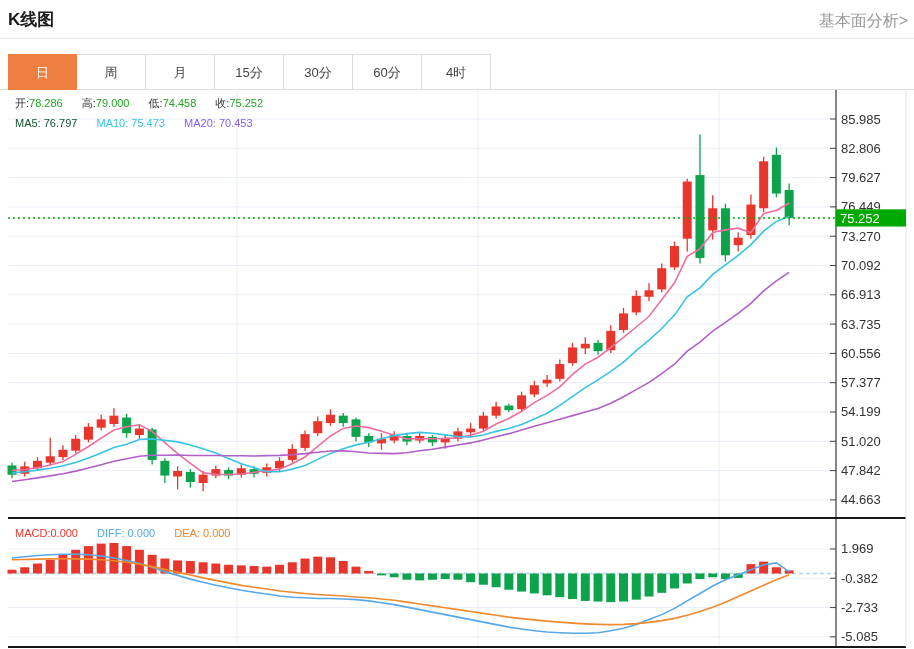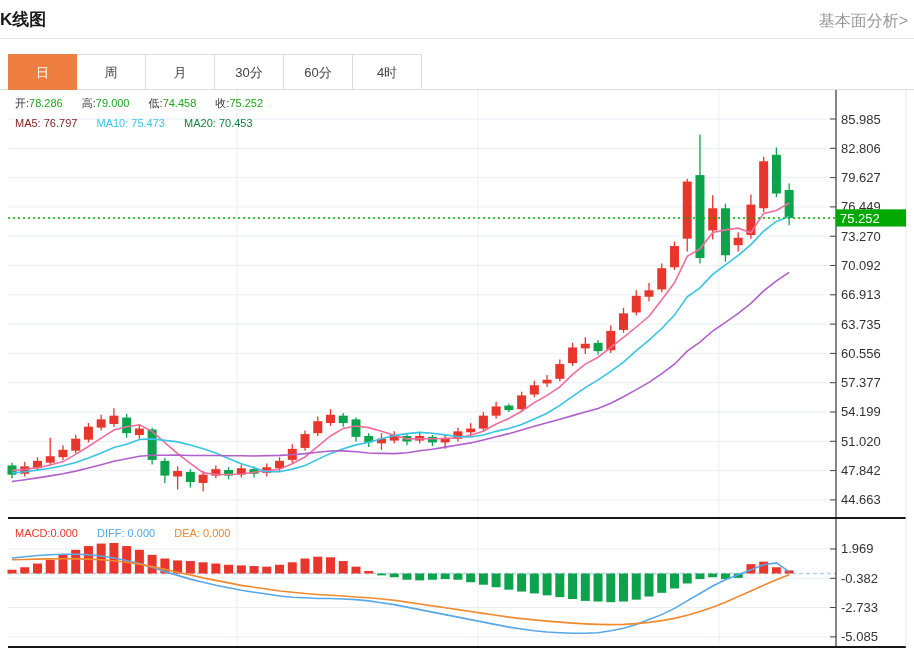--- a/index.html
+++ b/index.html
@@ -1,50 +1,51 @@
 <!DOCTYPE html>
 <html><head>
 <meta charset="utf-8">
 <style>
   html,body{margin:0;padding:0;background:#fff;}
   .page{position:relative;width:914px;height:649px;background:#fff;overflow:hidden;
         font-family:"Liberation Sans","DejaVu Sans",sans-serif;}
   .hdr{position:absolute;top:0;left:0;width:914px;height:38px;border-bottom:1px solid #e7e7e7;}
-  .title{position:absolute;left:0;top:8px;font-size:17px;font-weight:bold;color:#1a1a1a;margin:0;}
+  .title{position:absolute;left:8px;top:8px;font-size:17px;font-weight:bold;color:#1a1a1a;margin:0;}
   .flink{position:absolute;right:6px;top:11px;font-size:16px;color:#999;text-decoration:none;cursor:pointer;}
   .tabsrow{position:absolute;top:54px;left:0;width:914px;height:36px;border-bottom:1px solid #ddd;box-sizing:border-box;}
   .tabs{position:absolute;left:8px;top:0;display:flex;height:36px;}
   .tab{width:69px;height:36px;line-height:36px;text-align:center;font-size:13px;color:#444;
        border:1px solid #ddd;border-left:none;box-sizing:border-box;background:#fff;cursor:pointer;}
   .tab:first-child{border-left:1px solid #ddd;}
   .tab.active{background:#ee7f41;border-color:#ee7f41;color:#fff;}
   .chartwrap{position:absolute;top:90px;left:0;width:914px;height:559px;}
   .inforow{position:absolute;left:15px;font-size:11px;white-space:nowrap;}
   .inforow .item{margin-right:16px;}
   .r1{top:6px;color:#333;}
   .r2{top:27px;}
   .r3{top:437px;}
   .gv{color:#1fa51f;}
-  .ma5{color:#7f1d1d;} .ma10{color:#38c4e2;} .ma20{color:#15803d;}
+  .ma5{color:#14532d;} .ma10{color:#38c4e2;} .ma20{color:#8b5cf6;}
   .macdv{color:#e8372c;} .diffv{color:#54a7e9;} .deav{color:#f0862b;}
 </style>
 </head>
 <body>
 
 <div class="page">
   <div class="hdr">
     <h1 class="title">K线图</h1>
     <a class="flink">基本面分析&gt;</a>
   </div>
 
   <div class="tabsrow">
     <div class="tabs">
       <div class="tab active">日</div>
       <div class="tab">周</div>
       <div class="tab">月</div>
+      <div class="tab">15分</div>
       <div class="tab">30分</div>
       <div class="tab">60分</div>
       <div class="tab">4时</div>
     </div>
   </div>
 
   <div class="chartwrap">
     <svg id="chart-svg" width="914" height="559">
         <g>
           <line x1="8" y1="29" x2="836" y2="29" stroke="#e9eef6" stroke-width="1"></line>

